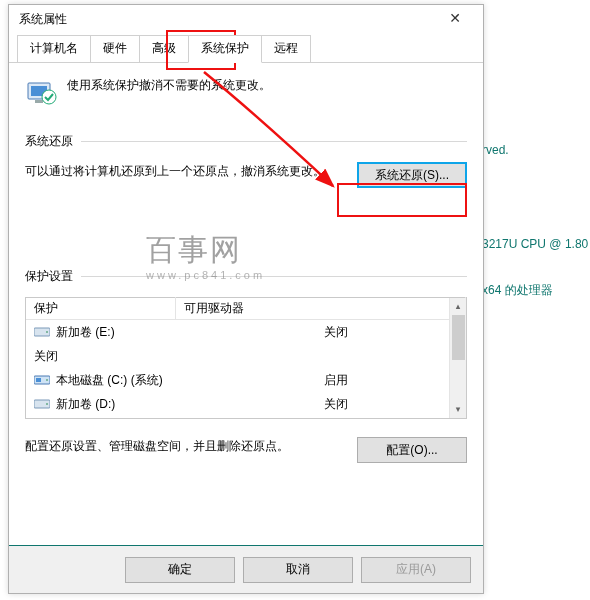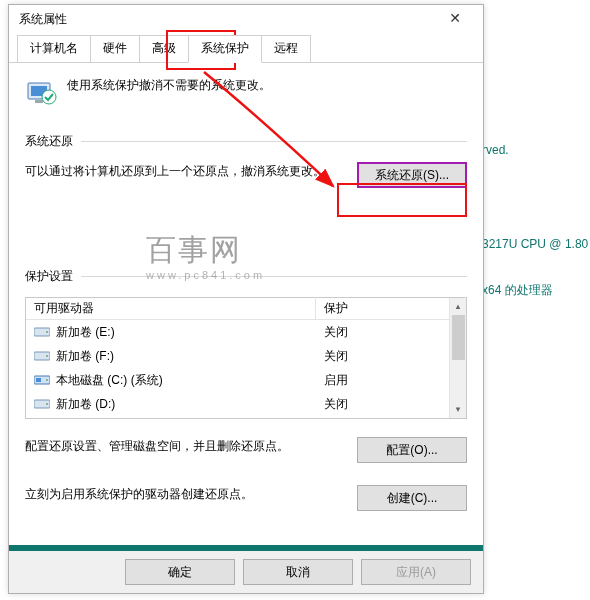--- a/index.html
+++ b/index.html
@@ -16,38 +16,38 @@
 .tab-hl{position:absolute;border:2px solid #e11;pointer-events:none}
 .content{padding:14px 16px 0 16px}
 .intro{display:flex;align-items:flex-start;gap:10px;margin-bottom:24px}
 .intro .icon{width:32px;height:32px;flex:none}
 .section-title{display:flex;align-items:center;margin:18px 0 12px}
 .section-title .label{margin-right:8px;white-space:nowrap}
 .section-title .line{flex:1;height:1px;background:#d8d8d8}
 .restore-block{display:flex;align-items:flex-start;justify-content:space-between;gap:16px}
 .restore-block .txt{flex:1;line-height:18px}
 .btn{min-width:110px;height:26px;padding:0 14px;background:#e1e1e1;border:1px solid #adadad;cursor:pointer;font-size:12px}
-.btn.focus{border:2px solid #a21caf;padding:0 13px}
+.btn.focus{border:2px solid #0ea5e9;padding:0 13px}
 .drive-list{border:1px solid #c9c9c9;margin-top:6px;height:122px;position:relative}
 .drive-header{display:flex;background:#fff;border-bottom:1px solid #e4e4e4;height:22px;align-items:center}
 .drive-header .col{padding:3px 8px;border-right:1px solid #e4e4e4}
 .col.c1{flex:1}
 .col.c2{width:150px}
 .drive-body{overflow:auto;height:99px}
 .drive-row{display:flex;align-items:center;height:24px}
 .drive-row .col{padding:3px 8px}
 .drive-row .c1{flex:1;display:flex;align-items:center;gap:6px}
 .drive-row .c2{width:150px}
 .drive-icon{width:16px;height:12px;display:inline-block}
 .scroll{position:absolute;right:0;top:0;width:17px;height:100%;background:#f0f0f0;border-left:1px solid #e4e4e4}
 .scroll .arrow{height:17px;text-align:center;font-size:9px;color:#666;line-height:17px;cursor:pointer}
 .scroll .thumb{position:absolute;left:2px;top:17px;width:13px;height:45px;background:#cdcdcd}
 .cfg-block{display:flex;justify-content:flex-end;align-items:flex-start;margin-top:18px;gap:16px}
 .cfg-block .txt{flex:1;line-height:18px}
-.bottom-buttons{position:absolute;bottom:0;left:0;right:0;height:48px;border-top:6px solid #0f766e;background:#f0f0f0;display:flex;justify-content:flex-end;align-items:center;padding:0 12px;gap:8px}
+.bottom-buttons{position:absolute;bottom:0;left:0;right:0;height:48px;border-top:1px solid #0f766e;background:#f0f0f0;display:flex;justify-content:flex-end;align-items:center;padding:0 12px;gap:8px}
 .btn.disabled{color:#9a9a9a}
 .watermark{position:absolute;left:146px;top:230px;opacity:.55;font-family:"KaiTi","STKaiti",serif;pointer-events:none}
 .watermark .big{font-size:30px;color:#555;letter-spacing:2px}
 .watermark .small{font-size:11px;color:#777;letter-spacing:3px;margin-top:-2px}
 .arrow-annot{position:absolute;pointer-events:none}
 </style>
 </head>
 <body>
 
 <div class="bg-info">
@@ -93,42 +93,35 @@
       <button class="btn focus">系统还原(S)...</button>
     </div>
 
     <div class="section-title" style="margin-top:80px">
       <span class="label">保护设置</span>
       <span class="line"></span>
     </div>
 
     <div class="drive-list">
       <div class="drive-header">
+        <div class="col c2">保护</div>
         <div class="col c1">可用驱动器</div>
-        <div class="col c2">保护</div>
       </div>
       <div class="drive-body" id="drive-body">
           <div class="drive-row">
             <div class="col c1">
               <span class="drive-icon"><svg width="16" height="12">
                   <rect x="0" y="2" width="16" height="8" rx="1" fill="#d8e4ef" stroke="#7a99b8"></rect>
                   <circle cx="13" cy="6" r="1" fill="#6a8"></circle>
                 </svg></span>
               <span>新加卷 (E:)</span>
             </div>
             <div class="col c2">关闭</div>
           </div>
           <div class="drive-row">
-            <div class="col c1">
-              <span class="drive-icon"><svg width="16" height="12">
-                  <rect x="0" y="2" width="16" height="8" rx="1" fill="#d8e4ef" stroke="#7a99b8"></rect>
-                  <circle cx="13" cy="6" r="1" fill="#6a8"></circle>
-                </svg></span>
-              <span>新加卷 (F:)</span>
-            </div>
             <div class="col c2">关闭</div>
           </div>
           <div class="drive-row">
             <div class="col c1">
               <span class="drive-icon"><svg width="16" height="12">
                   <rect x="0" y="2" width="16" height="8" rx="1" fill="#cfe3f5" stroke="#4a7ab4"></rect>
                   <rect x="2" y="4" width="5" height="4" fill="#4a8fd6"></rect>
                   <circle cx="13" cy="6" r="1" fill="#6a8"></circle>
                 </svg></span>
               <span>本地磁盘 (C:) (系统)</span>
@@ -150,24 +143,20 @@
         <div class="arrow">▴</div>
         <div class="thumb"></div>
         <div class="arrow" style="position:absolute;bottom:0;width:100%">▾</div>
       </div>
     </div>
 
     <div class="cfg-block">
       <div class="txt">配置还原设置、管理磁盘空间，并且删除还原点。</div>
       <button class="btn">配置(O)...</button>
     </div>
-    <div class="cfg-block" style="margin-top:22px">
-      <div class="txt">立刻为启用系统保护的驱动器创建还原点。</div>
-      <button class="btn">创建(C)...</button>
-    </div>
   </div>
 
   <div class="bottom-buttons">
     <button class="btn">确定</button>
     <button class="btn">取消</button>
     <button class="btn disabled">应用(A)</button>
   </div>
 </div>
 
 <div class="tab-hl" style="left:166px;top:30px;width:70px;height:40px"></div>

